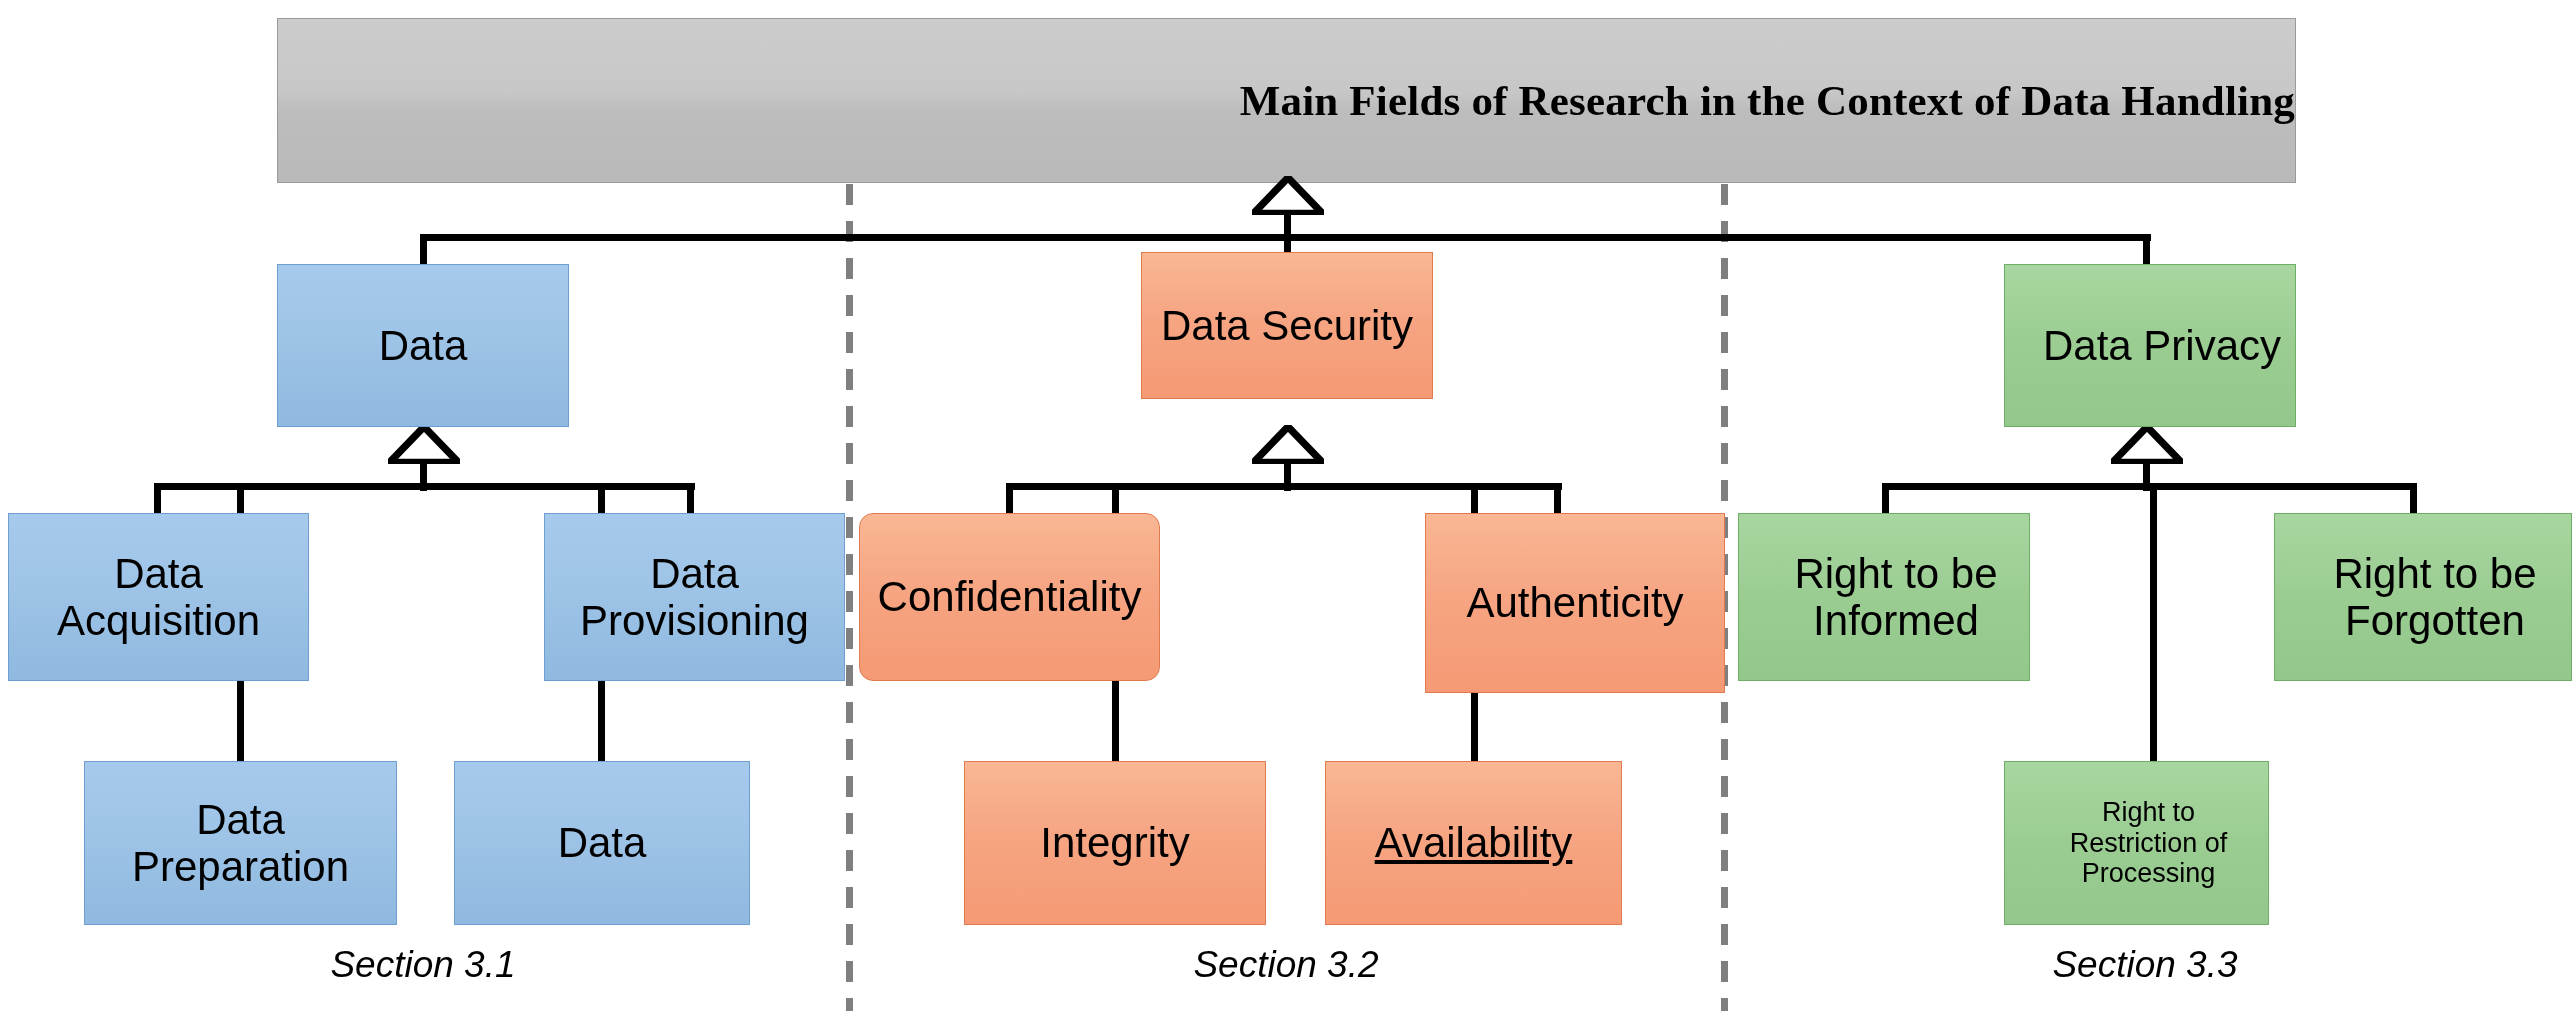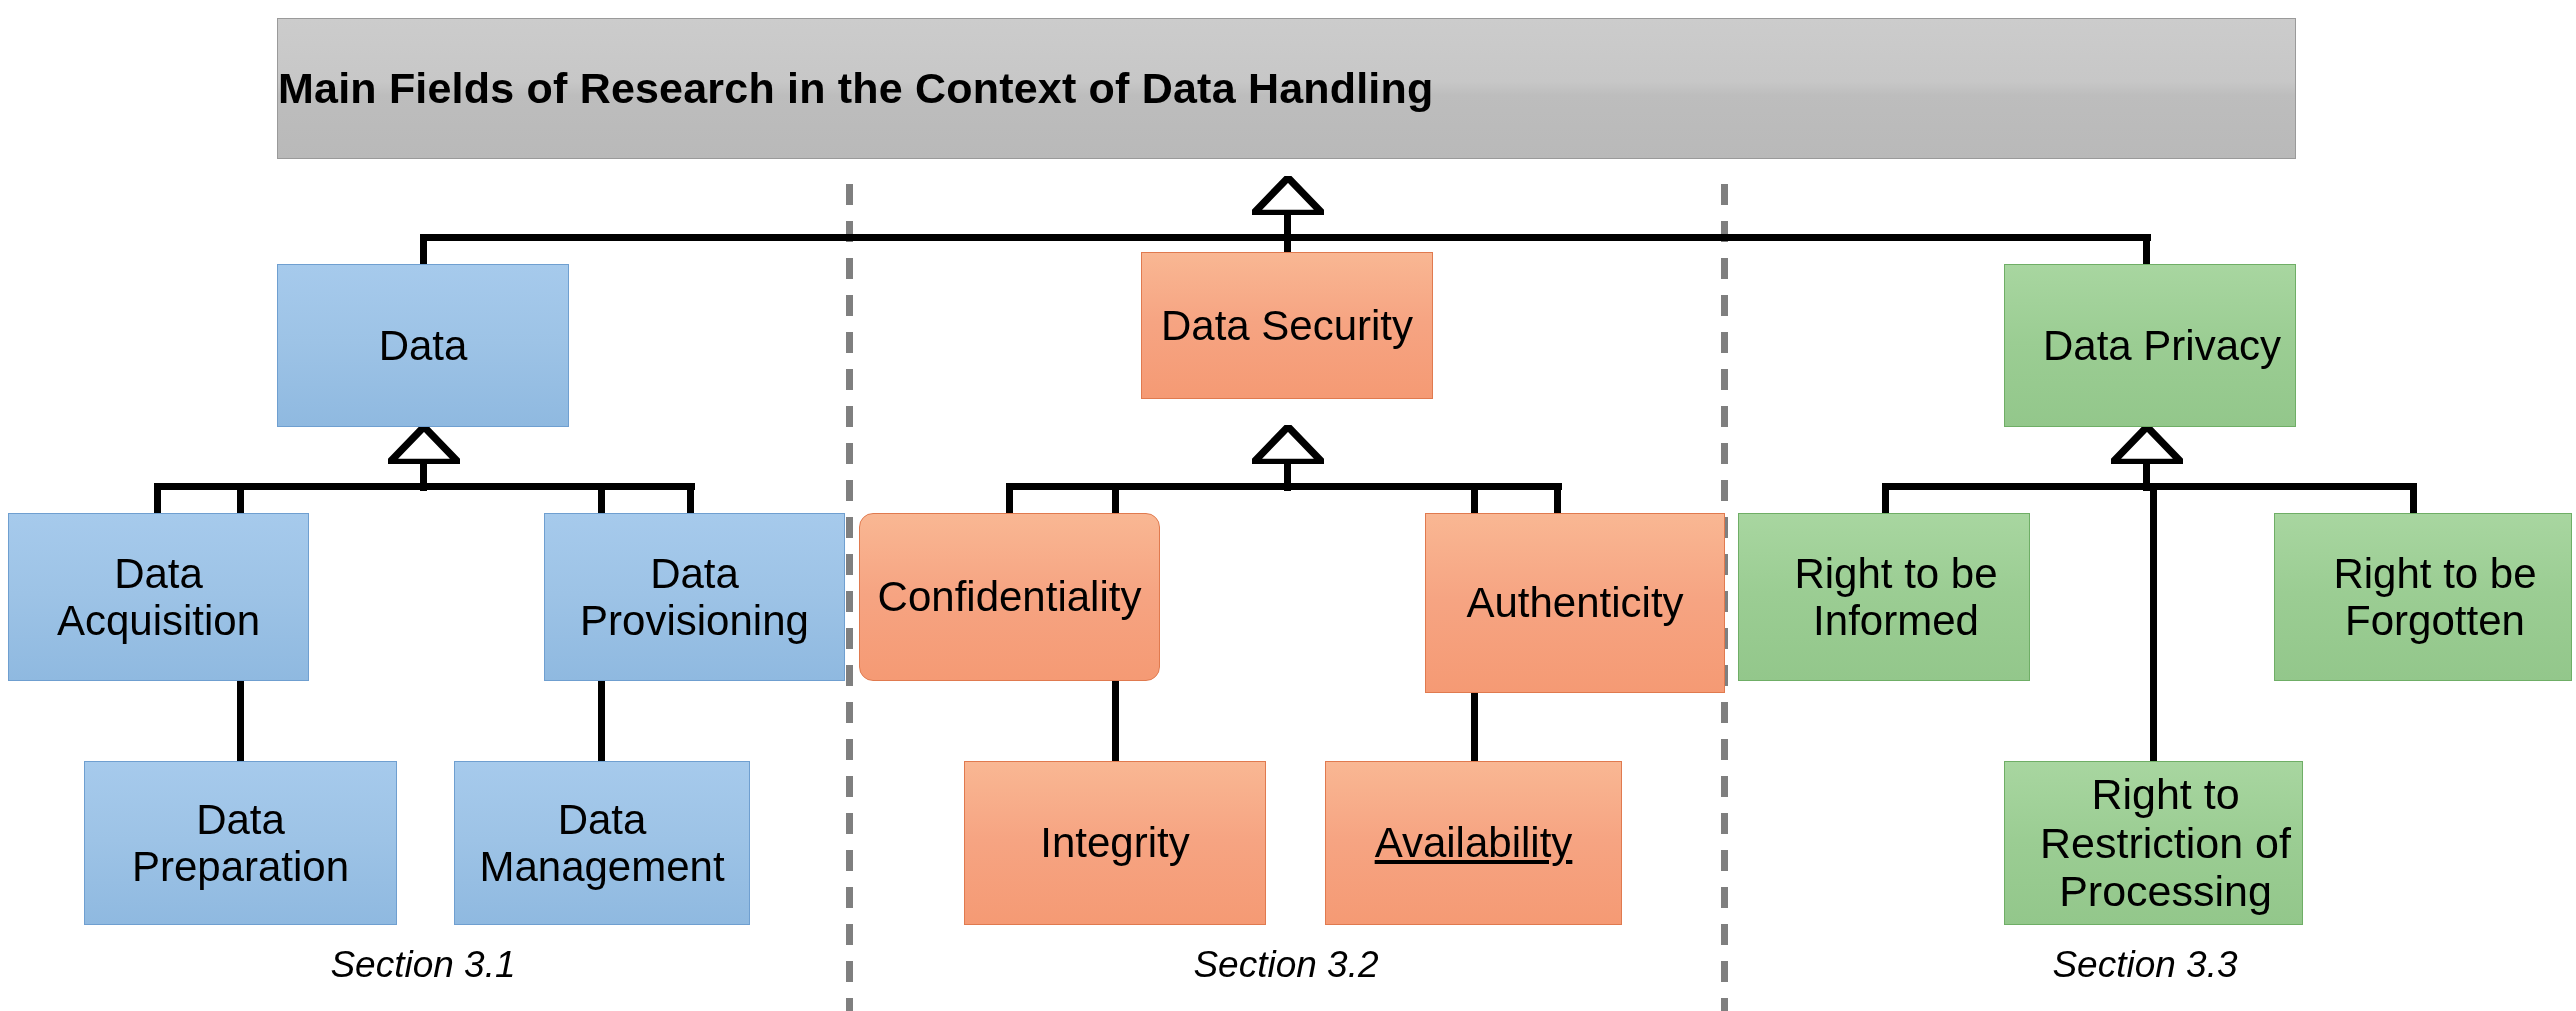--- a/index.html
+++ b/index.html
@@ -15,27 +15,28 @@
     font-family: "Liberation Sans", sans-serif;
     overflow: hidden;
   }
 
   
   .title-bar {
     position: absolute;
     left: 277px;
     top: 17.7px;
     width: 2019px;
-    height: 141px;
+    height: 165px;
     background: linear-gradient(to bottom, #cccccc 0%, #c7c7c7 45%, #bdbdbd 55%, #b9b9b9 100%);
     border: 0.8px solid #9a9a9a;
     box-sizing: border-box;
     display: flex;
     align-items: center;
-    justify-content: flex-start;
+    justify-content: flex-end;
+    font-family: Liberation Serif, serif;
   }
   .title-text {
     font-size: 43px;
     font-weight: bold;
     color: #000000;
     letter-spacing: 0.2px;
     text-align: center;
     white-space: nowrap;
   }
 
@@ -175,21 +176,20 @@
   <div class="node blue" style="left:84px; top:761px; width:313px; height:164px;">
     <span class="label">
       <span>Data</span><br>
       <span>Preparation</span>
     </span>
   </div>
 
   <div class="node blue" style="left:454px; top:761px; width:296px; height:164px;">
     <span class="label">
       <span>Data</span><br>
-      <span>Management</span>
     </span>
   </div>
 
   <div class="uml-arrow" style="left:1252px; top:425px; width:72px; height:39px;">
     <svg width="72" height="39" viewBox="0 0 89 48">
       <polygon points="44.5,2 87,46 2,46" fill="#ffffff" stroke="#000000" stroke-width="9" stroke-linejoin="miter"></polygon>
     </svg>
   </div>
   <div class="vline" style="left:1284px; top:458px; height:33px;"></div>
   <div class="hline" style="left:1006px; top:483px; width:556px;"></div>
@@ -232,21 +232,21 @@
     </span>
   </div>
 
   <div class="node green" style="left:2274px; top:513px; width:298px; height:168px;">
     <span class="label">
       <span>Right to be</span><br>
       <span>Forgotten</span>
     </span>
   </div>
 
-  <div class="node green" style="left:2004px; top:761px; width:299px; height:164px; font-size:43px;">
+  <div class="node green" style="left:2004px; top:761px; width:265px; height:164px; font-size:27px;">
     <span class="label">
       <span>Right to</span><br>
       <span>Restriction of</span><br>
       <span>Processing</span>
     </span>
   </div>
 
   <div class="sep" style="left:846px; top:184px; height:828px;"></div>
   <div class="sep" style="left:1721px; top:184px; height:828px;"></div>
 

